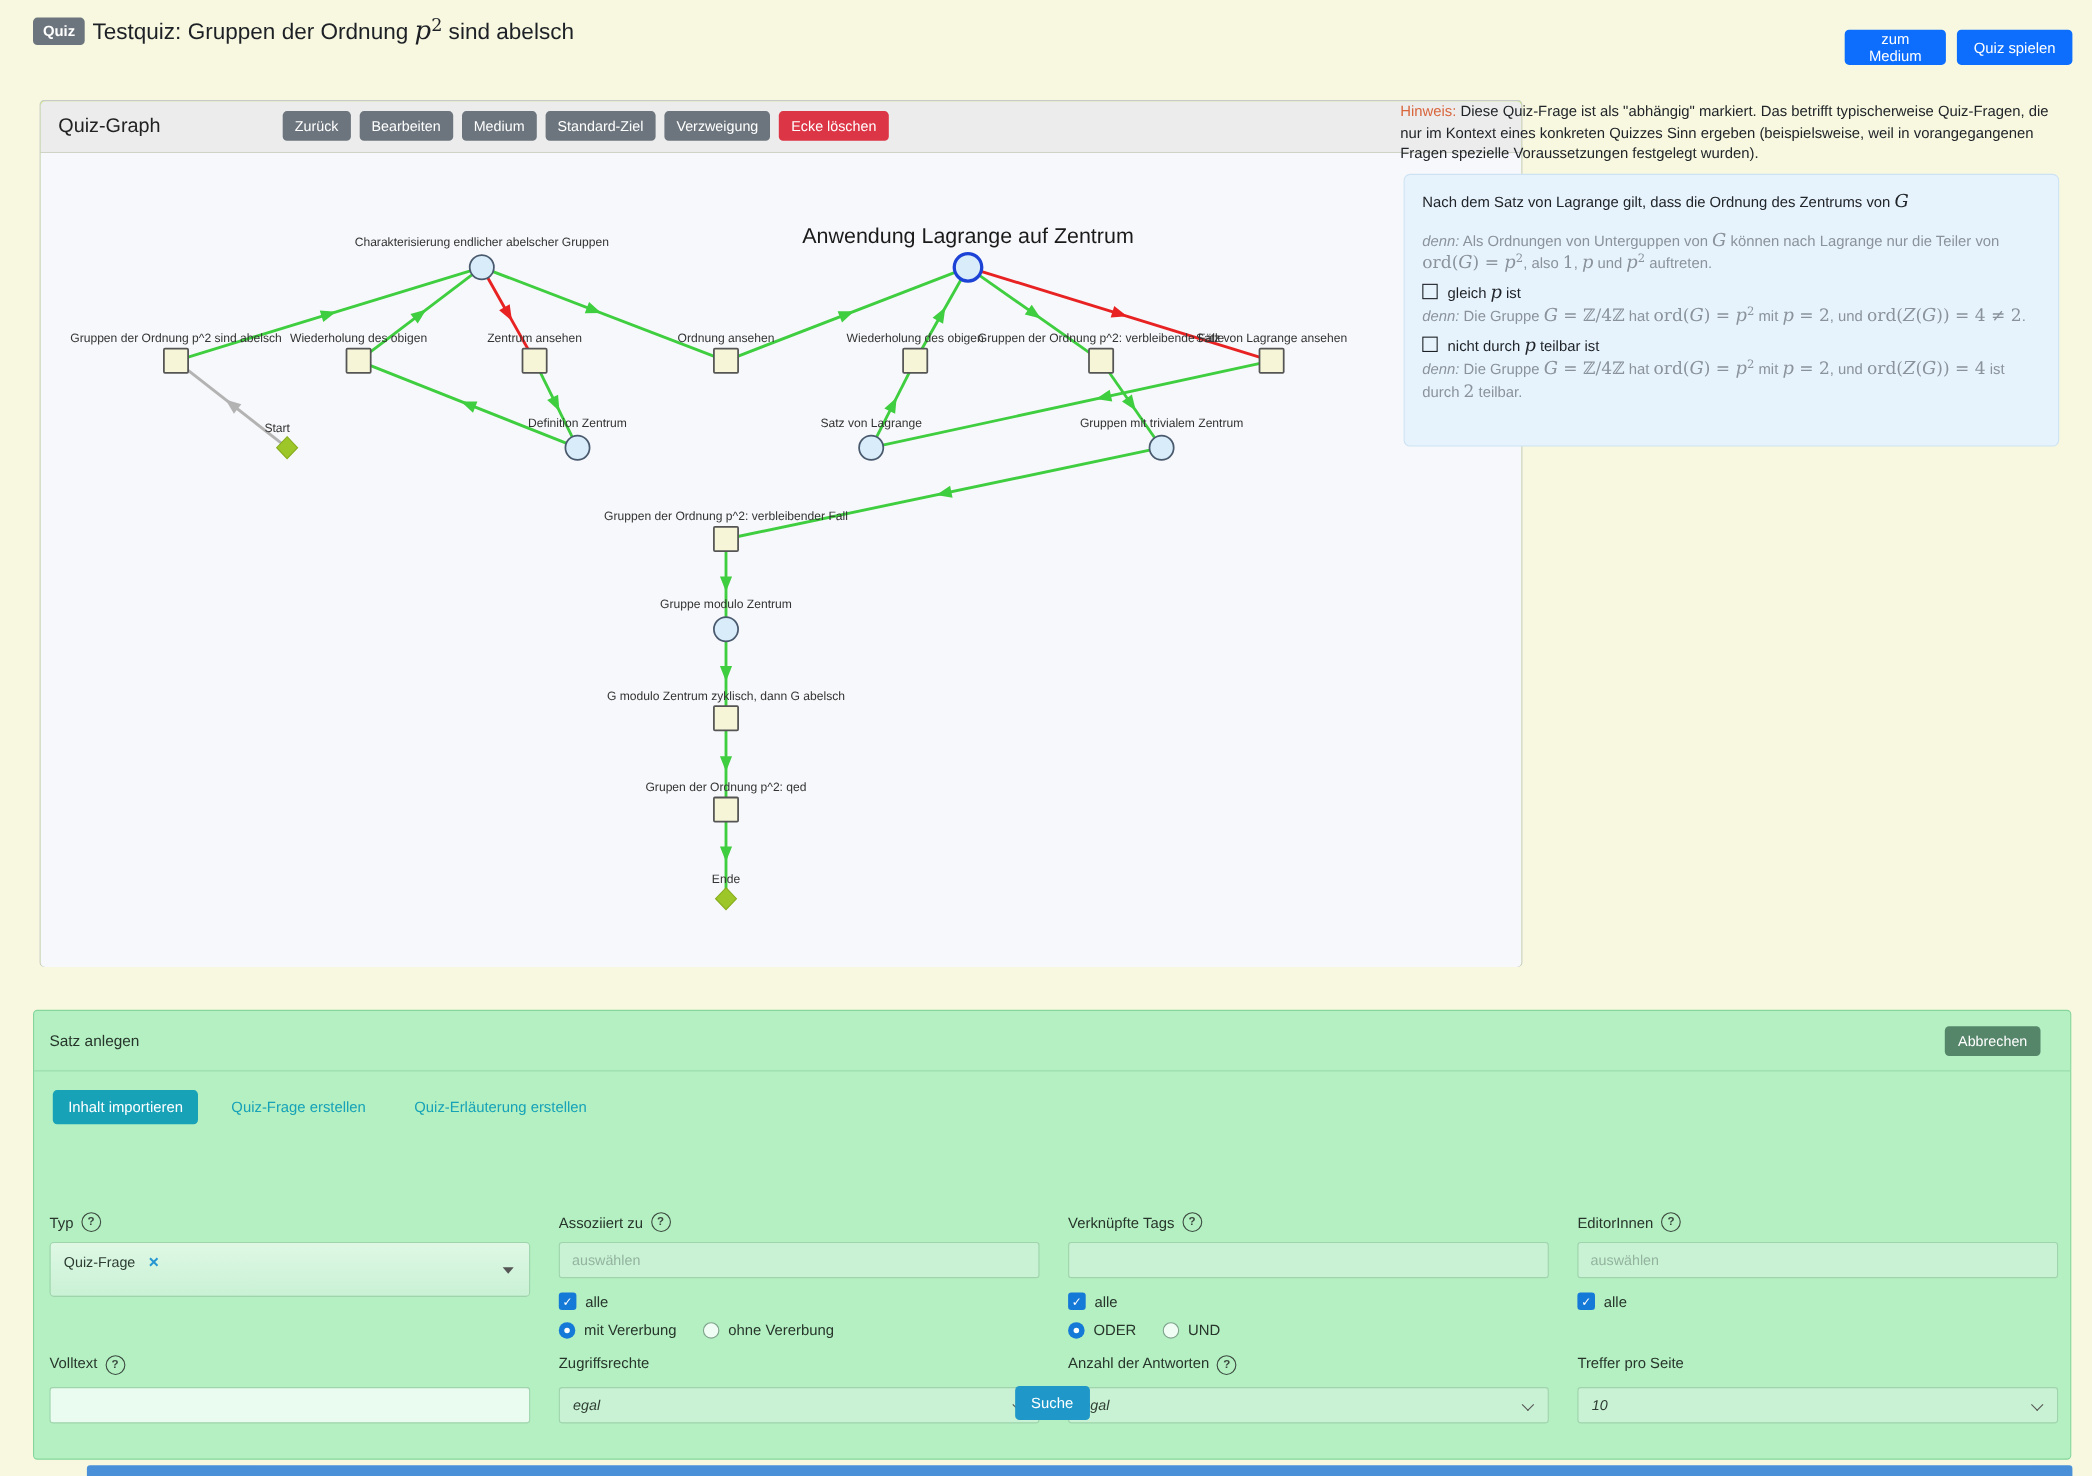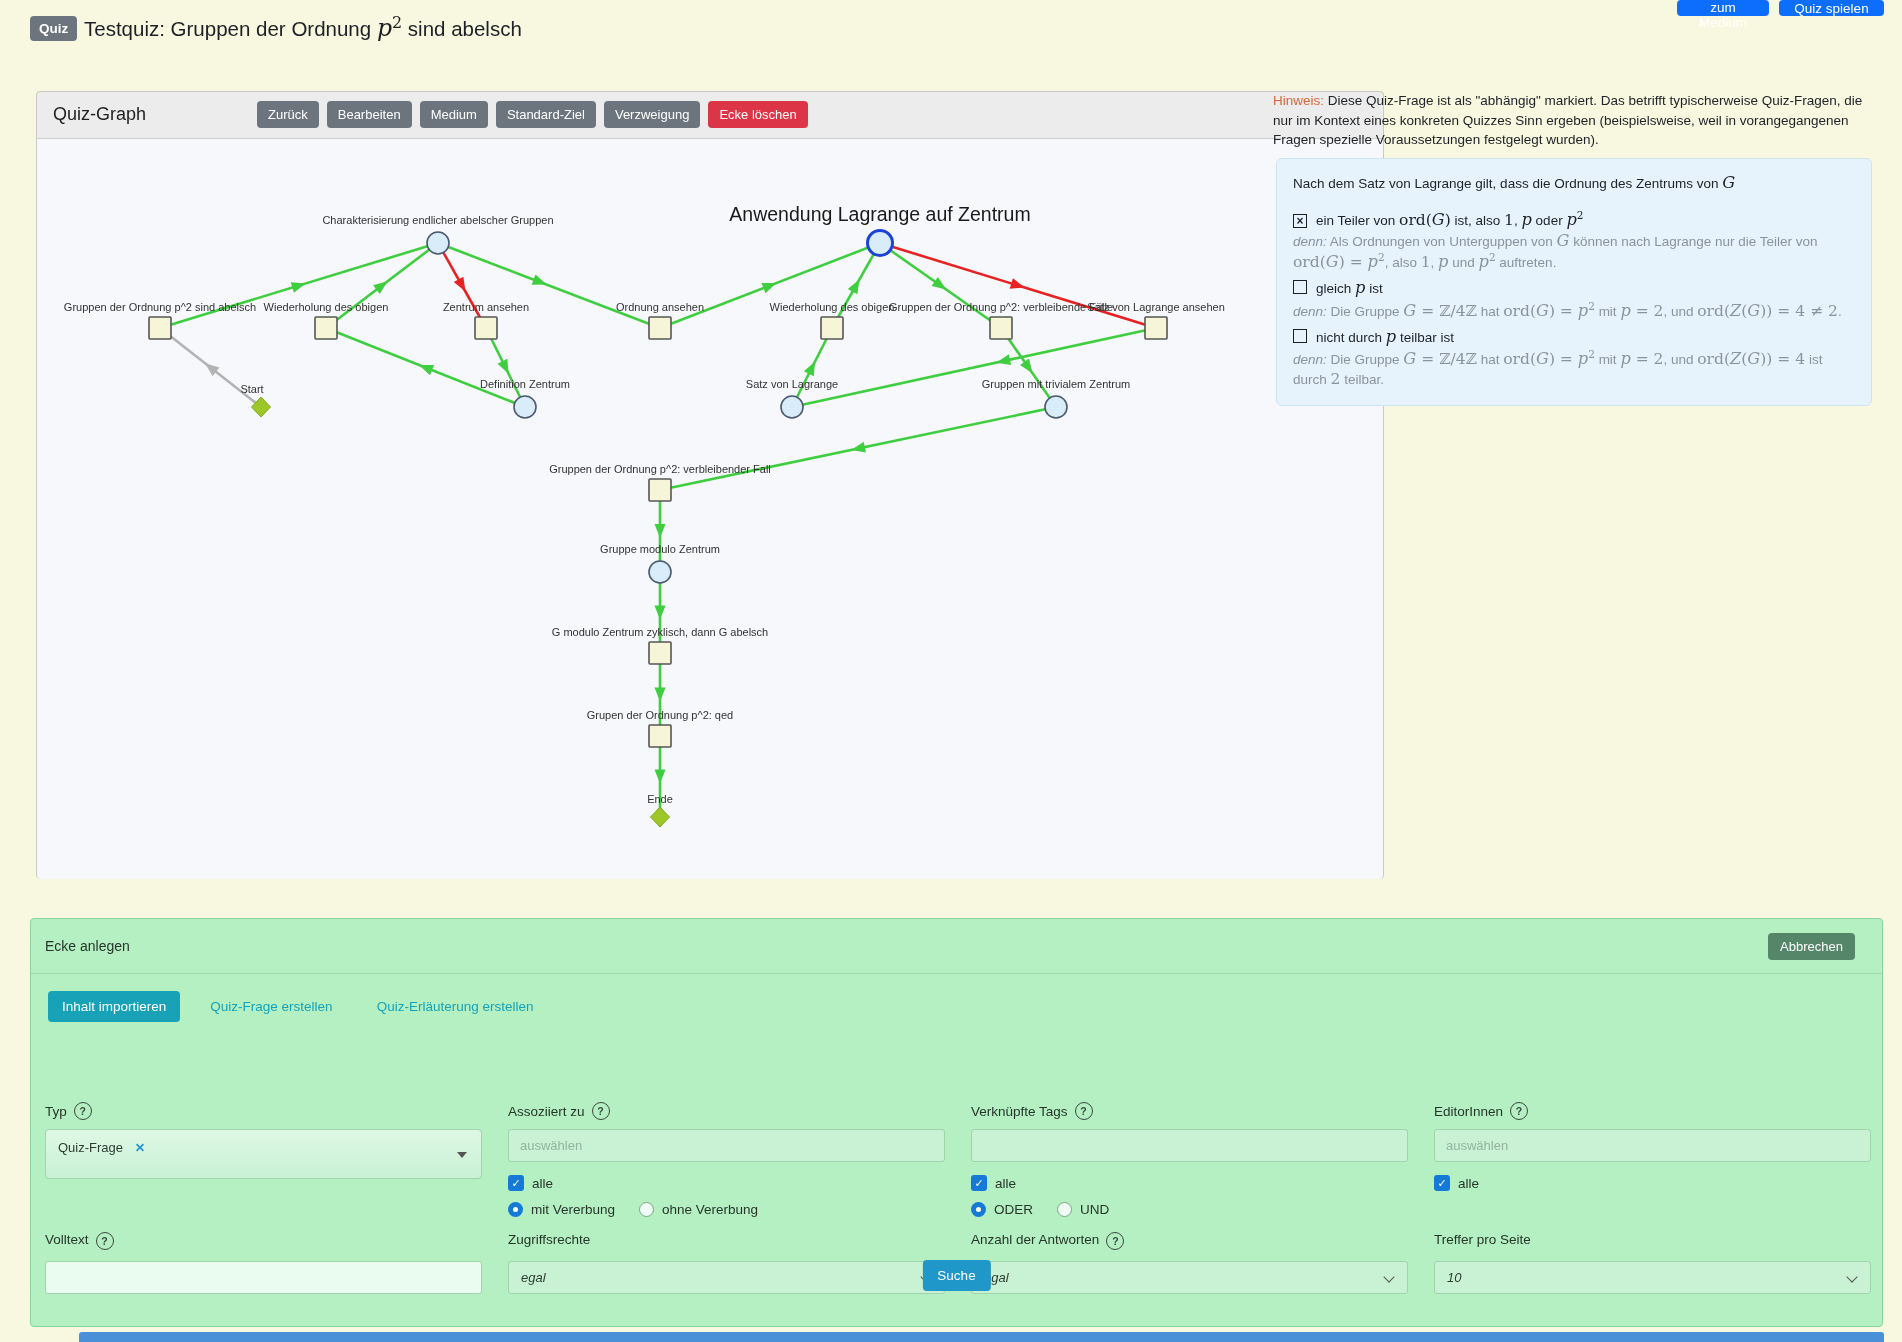--- a/index.html
+++ b/index.html
@@ -4,21 +4,21 @@
 <style>
   html,body{margin:0;padding:0;}
   body{width:1902px;height:1342px;overflow:hidden;background:#f7f8df;
        font-family:"Liberation Sans",sans-serif;color:#212529;}
   #app{position:relative;width:1902px;height:1342px;}
 
   
   .quiz-badge{position:absolute;left:30px;top:16px;background:#6c757d;color:#fff;
     font-size:13.5px;font-weight:bold;padding:5px 9px;border-radius:4px;}
   .page-title{position:absolute;left:84px;top:15px;font-size:20.5px;color:#1d2126;}
-  .btn-blue{position:absolute;top:0;height:16px;background:#0d6efd;color:#fff;border:none;
+  .btn-blue{position:absolute;top:27px;height:32px;background:#0d6efd;color:#fff;border:none;
     border-radius:4px;font-size:13.5px;font-family:inherit;cursor:pointer;padding:0 12px;}
   #btn-zum-medium{left:1677px;width:92px;}
   #btn-quiz-spielen{left:1779px;width:105px;}
 
   
   .graph-panel{position:absolute;left:36px;top:91px;width:1348px;height:788px;background:#bef264;
     border:1px solid #c9c9c9;border-radius:4px;box-sizing:border-box;}
   .panel-head{position:relative;height:46px;background:#ececec;border-bottom:1px solid #cfcfcf;
     border-radius:4px 4px 0 0;}
   .panel-title{position:absolute;left:16px;top:12px;font-size:18px;color:#222;}
@@ -200,31 +200,30 @@
           <text x="623" y="664" text-anchor="middle" font-size="11" fill="#333333">Ende</text>
         </svg>
     </div>
   </div>
 
   <div class="hinweis">
     <span class="hw">Hinweis:</span><span> Diese Quiz-Frage ist als "abhängig" markiert. Das betrifft typischerweise Quiz-Fragen, die nur im Kontext eines konkreten Quizzes Sinn ergeben (beispielsweise, weil in vorangegangenen Fragen spezielle Voraussetzungen festgelegt wurden).</span>
   </div>
   <div class="question-box">
       <div class="qline q">Nach dem Satz von Lagrange gilt, dass die Ordnung des Zentrums von <span class="mi">G</span></div>
-      <div class="qline opt"><span class="opt-box">×</span>ein Teiler von <span class="mr">ord(</span><span class="mi">G</span><span class="mr">)</span> ist, also <span class="mr">1</span>, <span class="mi">p</span> oder <span class="mi">p</span><sup class="msup">2</sup></div>
       <div class="qline denn"><span class="denn-lbl">denn:</span> Als Ordnungen von Unterguppen von <span class="mi">G</span> können nach Lagrange nur die Teiler von <span class="mr">ord(</span><span class="mi">G</span><span class="mr">) = </span><span class="mi">p</span><sup class="msup">2</sup>, also <span class="mr">1</span>, <span class="mi">p</span> und <span class="mi">p</span><sup class="msup">2</sup> auftreten.</div>
       <div class="qline opt"><span class="opt-box"></span>gleich <span class="mi">p</span> ist</div>
       <div class="qline denn"><span class="denn-lbl">denn:</span> Die Gruppe <span class="mi">G</span><span class="mr"> = ℤ/4ℤ</span> hat <span class="mr">ord(</span><span class="mi">G</span><span class="mr">) = </span><span class="mi">p</span><sup class="msup">2</sup> mit <span class="mi">p</span><span class="mr"> = 2</span>, und <span class="mr">ord(</span><span class="mi">Z</span><span class="mr">(</span><span class="mi">G</span><span class="mr">)) = 4 ≠ 2</span>.</div>
       <div class="qline opt"><span class="opt-box"></span>nicht durch <span class="mi">p</span> teilbar ist</div>
       <div class="qline denn"><span class="denn-lbl">denn:</span> Die Gruppe <span class="mi">G</span><span class="mr"> = ℤ/4ℤ</span> hat <span class="mr">ord(</span><span class="mi">G</span><span class="mr">) = </span><span class="mi">p</span><sup class="msup">2</sup> mit <span class="mi">p</span><span class="mr"> = 2</span>, und <span class="mr">ord(</span><span class="mi">Z</span><span class="mr">(</span><span class="mi">G</span><span class="mr">)) = 4</span> ist durch <span class="mr">2</span> teilbar.</div>
     </div>
 
   <div class="ecke-panel">
     <div class="gp-head">
-      <span class="gp-title">Ecke anlegen</span>
+      <span class="gp-title">Satz anlegen</span>
       <button class="btn-cancel">Abbrechen</button>
     </div>
     <div class="tabs">
         <div class="tab active">Inhalt importieren</div>
         <div class="tab">Quiz-Frage erstellen</div>
         <div class="tab">Quiz-Erläuterung erstellen</div>
       </div>
 
     <div class="fcol c1">
       <div class="flabel">

